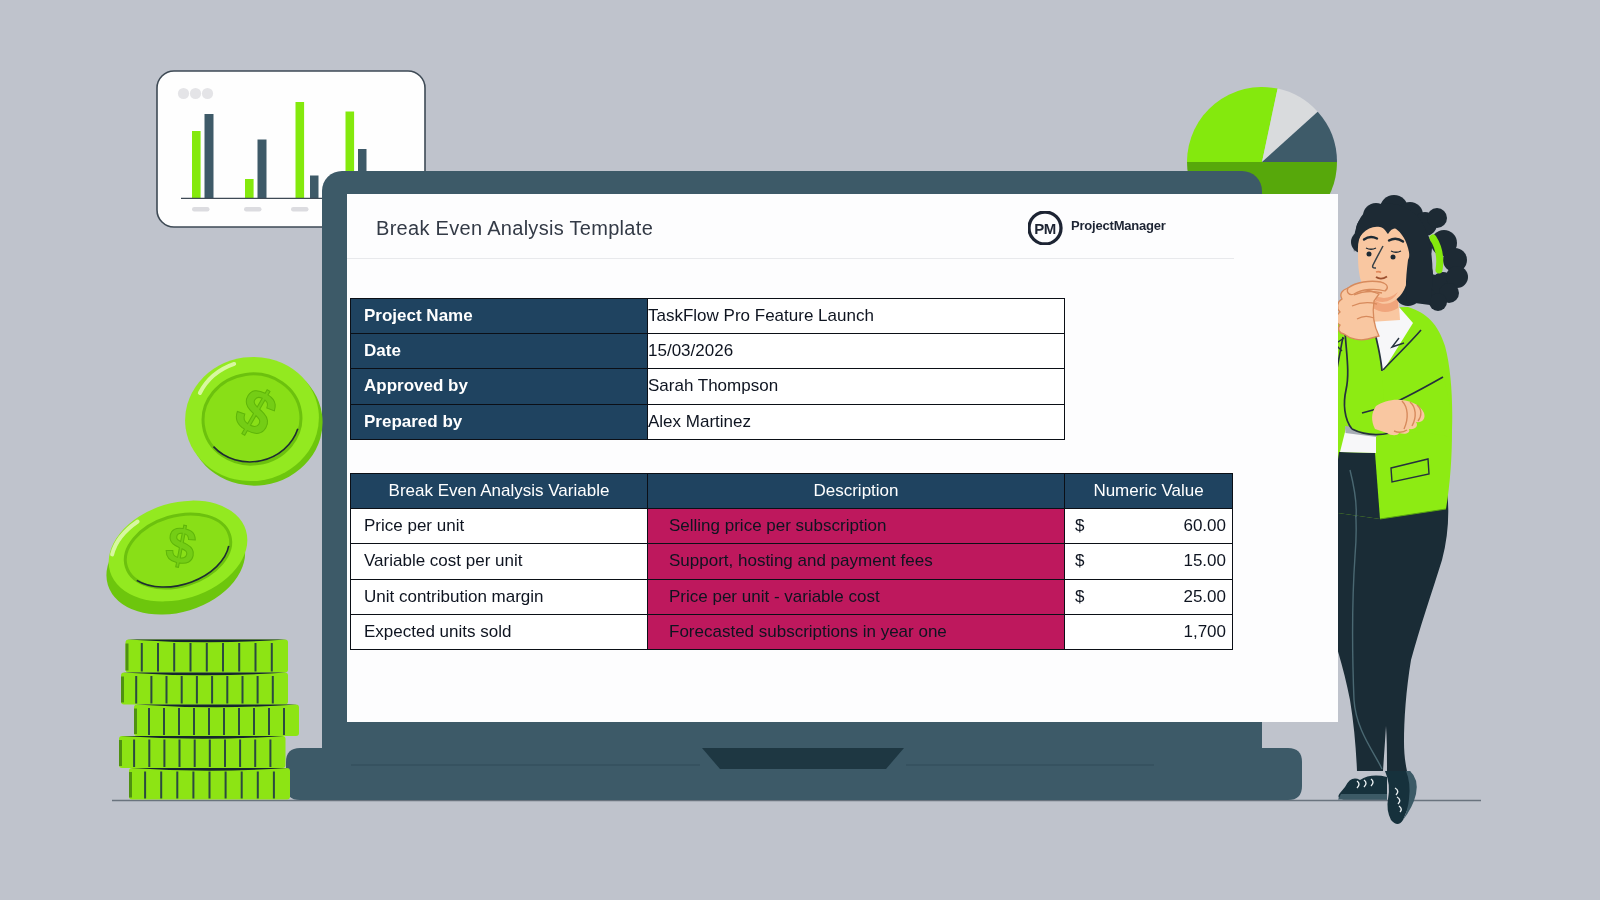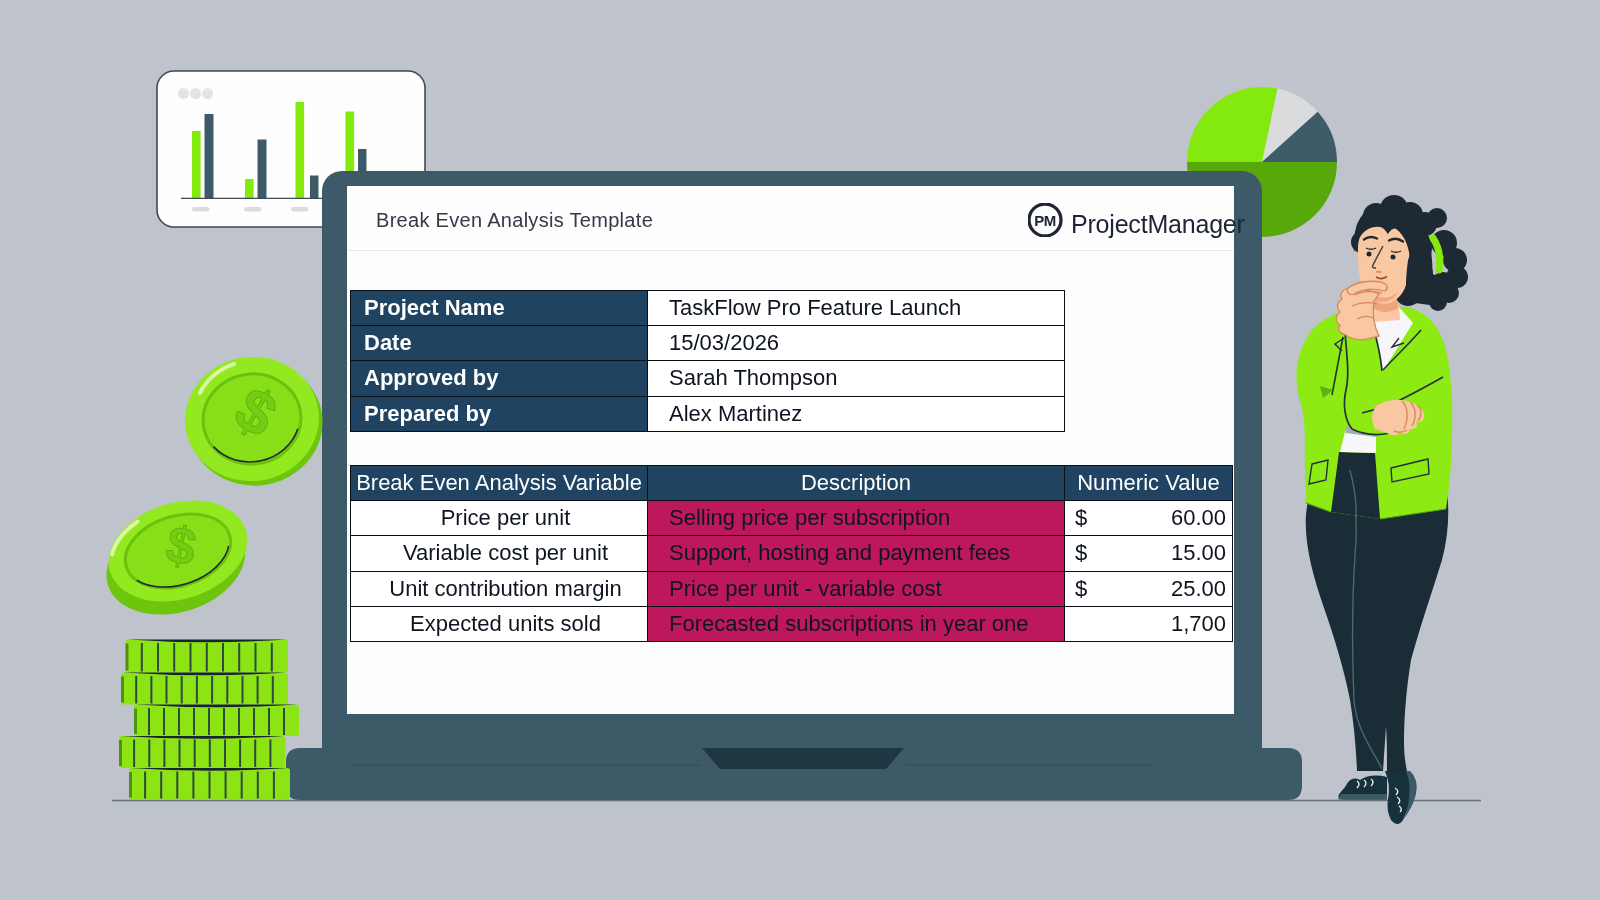--- a/index.html
+++ b/index.html
@@ -1,33 +1,33 @@
 <!DOCTYPE html>
 <html><head>
 <meta charset="utf-8">
 <style>
   html,body{margin:0;padding:0;}
   body{width:1600px;height:900px;overflow:hidden;background:#bfc3cc;
        font-family:"Liberation Sans", sans-serif;position:relative;}
   #scene{position:absolute;left:0;top:0;}
-  .screen{position:absolute;left:347px;top:186px;width:887px;height:528px;background:#fdfdfe;}
+  .screen{position:absolute;left:347px;top:194px;width:991px;height:528px;background:#fdfdfe;}
   .title{position:absolute;left:29px;top:23px;font-size:20px;color:#333a46;letter-spacing:.3px;}
   .sep{position:absolute;left:0;top:64px;width:887px;height:1px;background:#e8e9ec;}
   .logo{position:absolute;left:681px;top:17px;width:210px;height:34px;}
-  .logotxt{position:absolute;left:724px;top:24px;font-size:25px;font-weight:normal;color:#1d2433;letter-spacing:-0.2px;}
+  .logotxt{position:absolute;left:724px;top:24px;font-size:13px;font-weight:bold;color:#1d2433;letter-spacing:-0.2px;}
   table{border-collapse:collapse;position:absolute;table-layout:fixed;}
-  td,th{border:1.5px solid #0b0f16;font-size:22px;padding:0;overflow:hidden;white-space:nowrap;}
+  td,th{border:1.5px solid #0b0f16;font-size:17px;padding:0;overflow:hidden;white-space:nowrap;}
   .infotab{left:3px;top:104px;width:714px;}
   .infotab td{height:34.2px;}
   .dk{background:#1f4360;color:#fff;font-weight:bold;padding-left:13px;}
-  .lt{background:#fff;color:#0e1420;padding-left:21px;margin-top:12px;}
+  .lt{background:#fff;color:#0e1420;margin-top:12px;}
   .maintab{left:3px;top:279px;width:880px;}
   .maintab th{background:#1f4360;color:#fff;font-weight:normal;height:34px;text-align:center;}
   .maintab td{height:34.3px;}
-  .c1{padding-left:13px;color:#0e1420;background:#fff;text-align:center;}
+  .c1{padding-left:13px;color:#0e1420;background:#fff;}
   .c2{padding-left:21px;color:#0e1420;background:#be185d;}
   .c3{background:#fff;color:#0e1420;}
   .c3 .in{display:flex;justify-content:space-between;padding:0 6px 0 10px;}
 </style>
 </head>
 <body>
 <svg id="scene" width="1600" height="900" viewBox="0 0 1600 900">
   <g id="barcard">
     <rect x="157" y="71" width="268" height="156" rx="17" fill="#fefefe" stroke="#3e4a55" stroke-width="1.6"></rect>
     <circle cx="183.5" cy="93.5" r="5.6" fill="#e4e4e7"></circle>

